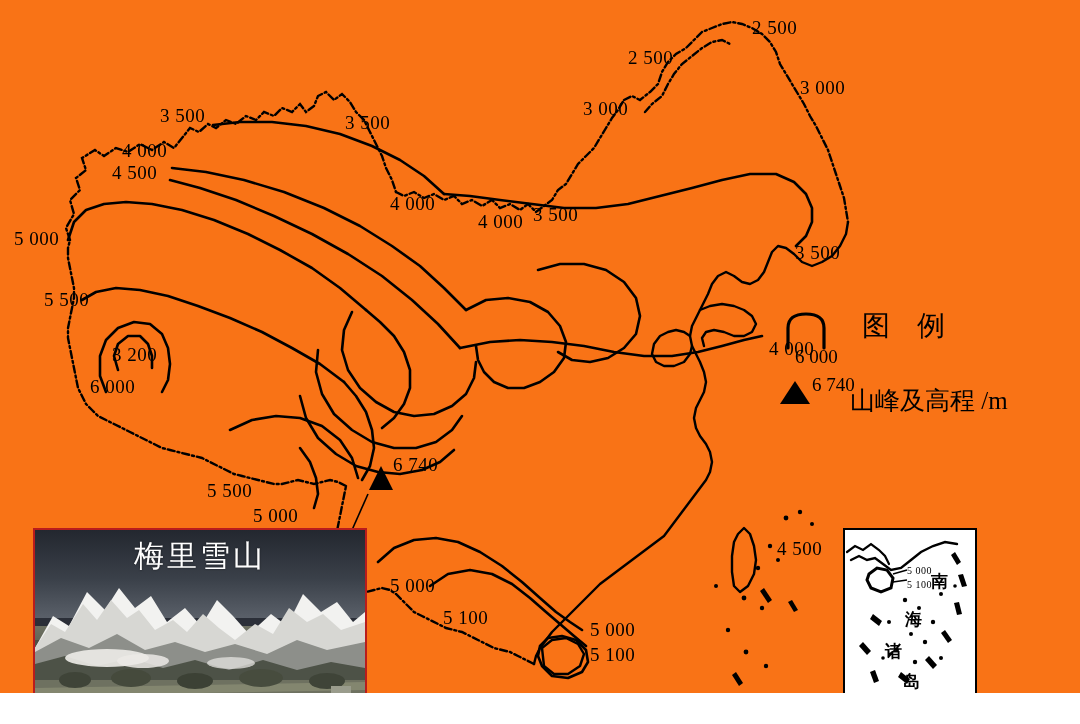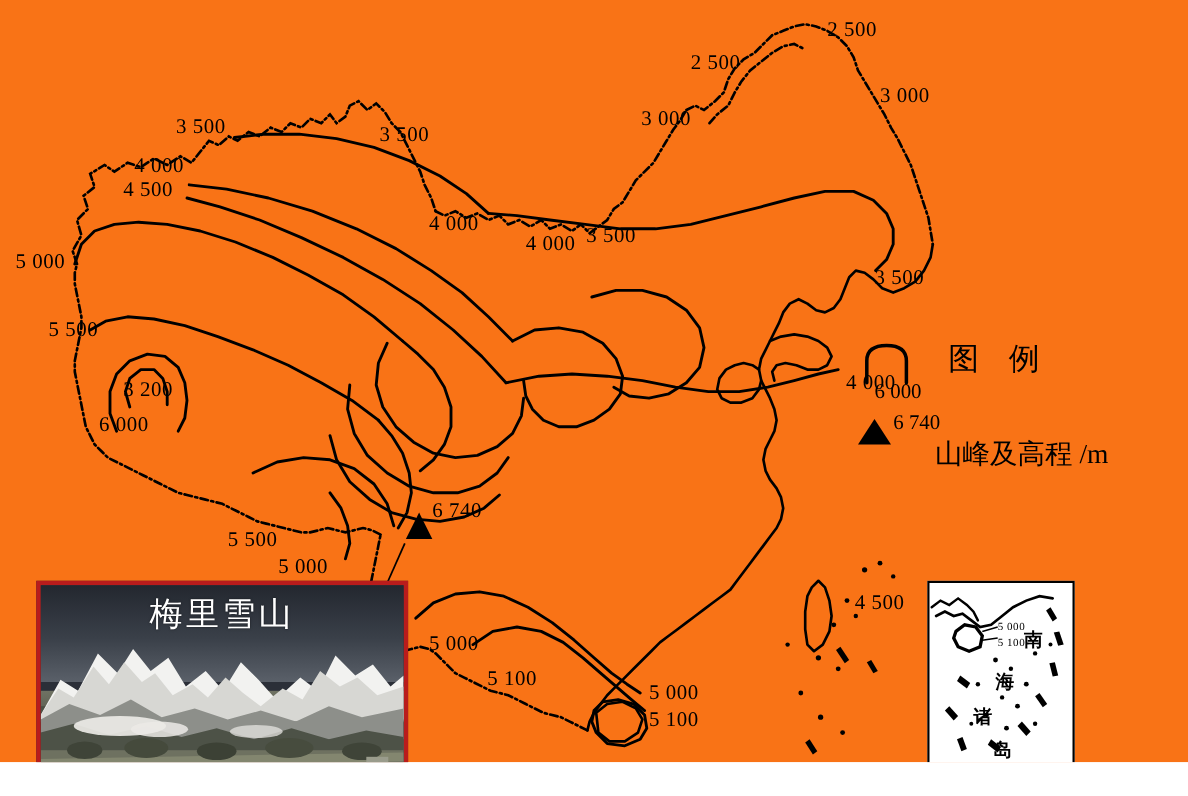--- a/index.html
+++ b/index.html
@@ -55,21 +55,21 @@
     color: #000;
     white-space: nowrap;
   }
   
   #photo {
     position: absolute;
     left: 33px;
     top: 528px;
     width: 330px;
     height: 184px;
-    border: 4px solid #b91c1c;
+    border: 2px solid #b91c1c;
     overflow: hidden;
     background: #2b2f38;
   }
   #photo-caption {
     position: absolute;
     left: 0; right: 0;
     top: 6px;
     text-align: center;
     font-family: "DejaVu Sans", sans-serif;
     font-size: 30px;
@@ -354,21 +354,21 @@
 
   <svg style="position:absolute; left:782px; top:310px; width:54px; height:40px;" viewBox="0 0 54 40">
     <path d="M6,38 L6,18 Q6,4 24,4 Q42,4 42,18 L42,38" fill="none" stroke="#000" stroke-width="3.2" stroke-linecap="round"></path>
   </svg>
   <div class="legend-num" style="left:795px; top:346px;">6 000</div>
 
   <svg style="position:absolute; left:778px; top:378px; width:34px; height:28px;" viewBox="0 0 34 28">
     <polygon points="17,3 32,26 2,26" fill="#000"></polygon>
   </svg>
   <div class="legend-num" style="left:812px; top:374px;">6 740</div>
-  <div class="legend-text" style="left:850px; top:384px;margin-top:12px;">山峰及高程 /m</div>
+  <div class="legend-text" style="left:850px; top:384px;">山峰及高程 /m</div>
 
   <div id="photo">
     <div class="sky"></div>
     <div class="midband"></div>
     <div class="ground"></div>
     <svg style="position:absolute;left:0;top:0;width:100%;height:100%;" viewBox="0 0 330 184">
 
       <polygon points="0,118 18,86 34,96 52,62 70,80 84,58 100,78 116,66 132,92 150,78 166,96 182,70 198,86 214,104 236,84 252,96 268,64 286,82 302,72 318,92 330,82 330,122 0,122" fill="#f2f2f0"></polygon>
       <polygon points="0,118 16,94 30,102 48,74 62,90 76,70 92,88 104,80 120,100 138,90 152,102 168,84 184,98 200,110 220,94 238,104 254,78 272,92 288,84 306,100 330,92 330,124 0,124" fill="#d7d7d3"></polygon>
 

